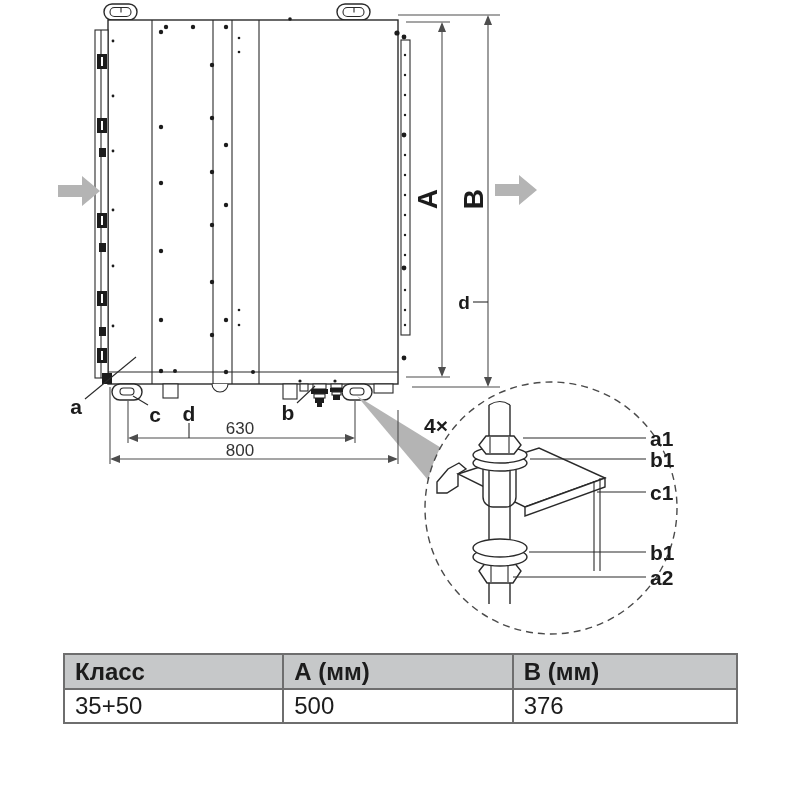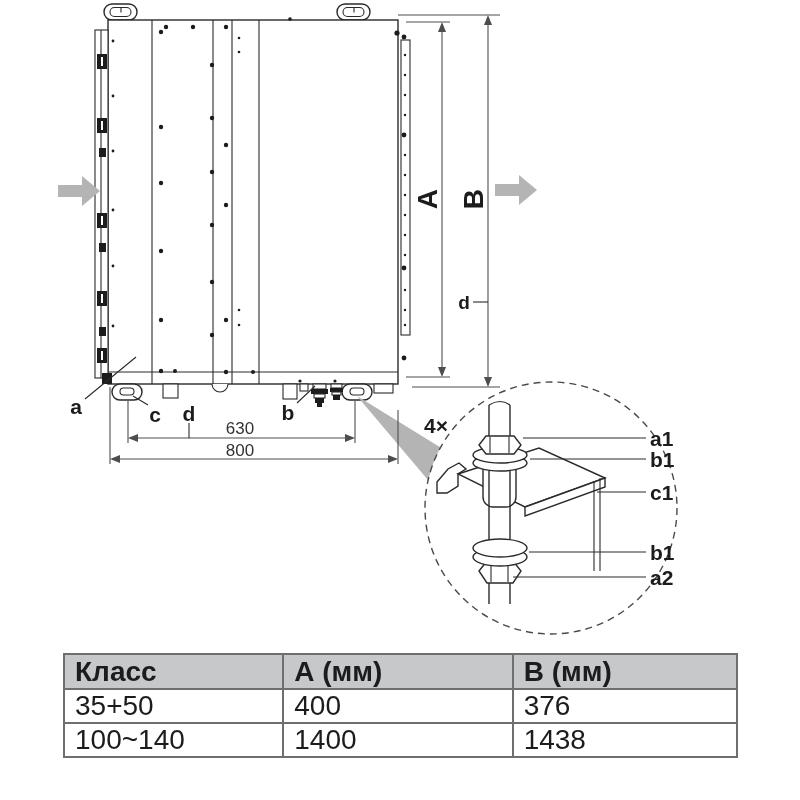--- a/index.html
+++ b/index.html
@@ -14,21 +14,21 @@
   .dlbl{font-weight:700;font-size:19px;}
   .u{stroke:#2a2a2a;stroke-width:1.4;fill:none;}
   .uf{stroke:#2a2a2a;stroke-width:1.4;fill:#ffffff;}
   .ufthin{stroke:#2a2a2a;stroke-width:1.1;fill:#ffffff;}
   .dk{fill:#1c1c1c;stroke:none;}
   .dim{stroke:#4d4d4d;stroke-width:1.1;fill:none;}
   .dimarrow{fill:#4d4d4d;stroke:none;}
   .thin{stroke:#2a2a2a;stroke-width:1.1;fill:none;}
   .table-wrap{position:absolute;left:63px;top:653px;width:675px;}
   table.spec{width:100%;border-collapse:collapse;table-layout:fixed;
-             font-size:28px;color:#1c1c1c;}
+             font-size:24px;color:#1c1c1c;}
   table.spec th,table.spec td{border:2px solid #6e6e6e;text-align:left;
              padding:0 0 0 10px;vertical-align:middle;}
   table.spec th{background:#c6c8c9;font-weight:700;height:33px;}
   table.spec td{background:#ffffff;font-weight:400;height:32px;margin-left:20px;}
   .colA{width:216px;}.colB{width:226px;}.colC{width:221px;}
 </style>
 </head>
 <body>
 
 <div class="stage">
@@ -267,25 +267,20 @@
     <thead>
       <tr>
         <th>Класс</th>
         <th>А (мм)</th>
         <th>B (мм)</th>
       </tr>
     </thead>
     <tbody>
       <tr>
         <td>35+50</td>
-        <td>400</td>
+        <td>500</td>
         <td>376</td>
-      </tr>
-      <tr>
-        <td>100~140</td>
-        <td>1400</td>
-        <td>1438</td>
       </tr>
     </tbody>
   </table>
 </div>
 
 </div>
 
 </body></html>

